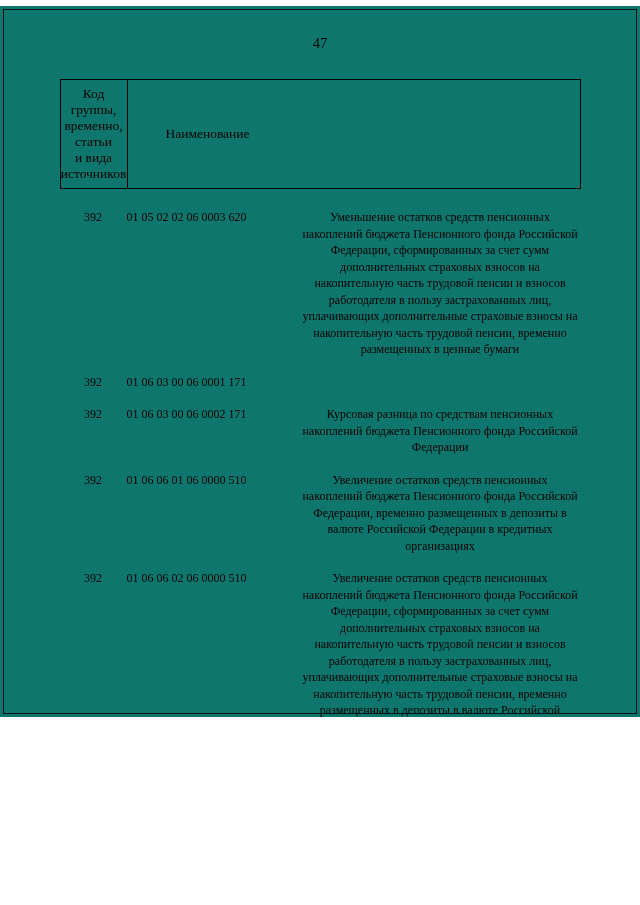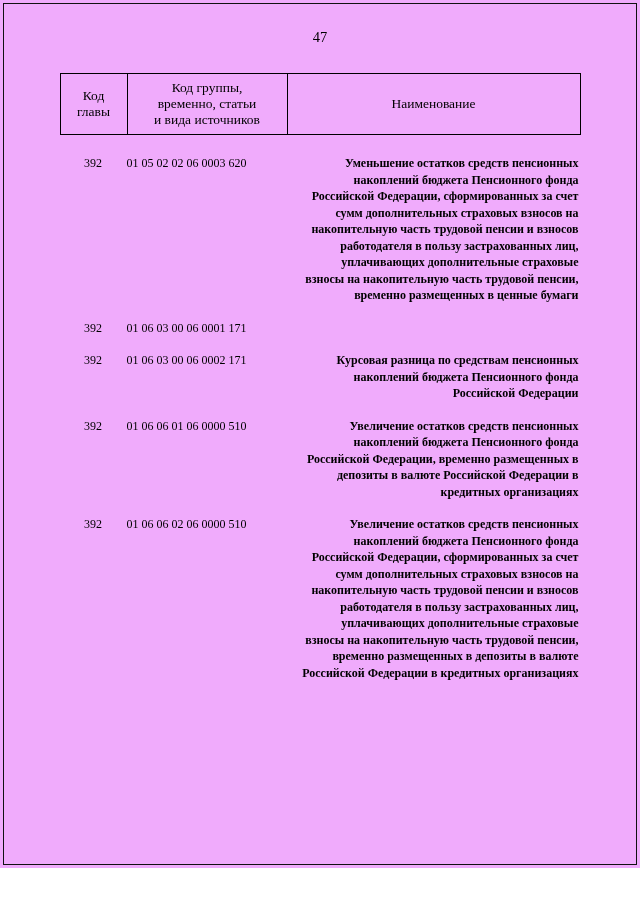--- a/index.html
+++ b/index.html
@@ -3,26 +3,27 @@
 <meta charset="utf-8">
 <style>
   html, body {
     margin: 0;
     padding: 0;
     background: #ffffff;
   }
   .page {
     position: relative;
     width: 640px;
-    height: 868px;
+    height: 711px;
     box-sizing: border-box;
-    background: #f0abfc;
+    background: #0f766e;
     font-family: "Liberation Serif", serif;
     color: #000000;
     overflow: hidden;
+    margin-top: 6px;
   }
   .frame {
     position: absolute;
     inset: 3px;
     border: 1px solid #111111;
     pointer-events: none;
   }
   .page-number {
     text-align: center;
     padding-top: 29px;
@@ -65,36 +66,33 @@
   .td-chapter {
     text-align: center;
   }
   .td-code {
     text-align: left;
     white-space: nowrap;
   }
   .td-name {
     padding-left: 15px;
     padding-right: 2px;
-    text-align: right;
-    font-weight: bold;
+    text-align: center;
   }
 </style>
 </head>
 <body>
 
 <div class="page">
   <div class="frame"></div>
 
   <div class="page-number">47</div>
 
   <div class="doc-table">
     <div class="thead">
-      <div class="th">Код
-главы</div>
       <div class="th">Код группы,
 временно, статьи
 и вида источников</div>
       <div class="th">Наименование</div>
     </div>
     <div class="tbody" id="tbody">
   <div class="trow">
     <div class="td-chapter">392</div>
     <div class="td-code">01 05 02 02 06 0003 620</div>
     <div class="td-name">Уменьшение остатков средств пенсионных накоплений бюджета Пенсионного фонда Российской Федерации, сформированных за счет сумм дополнительных страховых взносов на накопительную часть трудовой пенсии и взносов работодателя в пользу застрахованных лиц, уплачивающих дополнительные страховые взносы на накопительную часть трудовой пенсии, временно размещенных в ценные бумаги</div>

